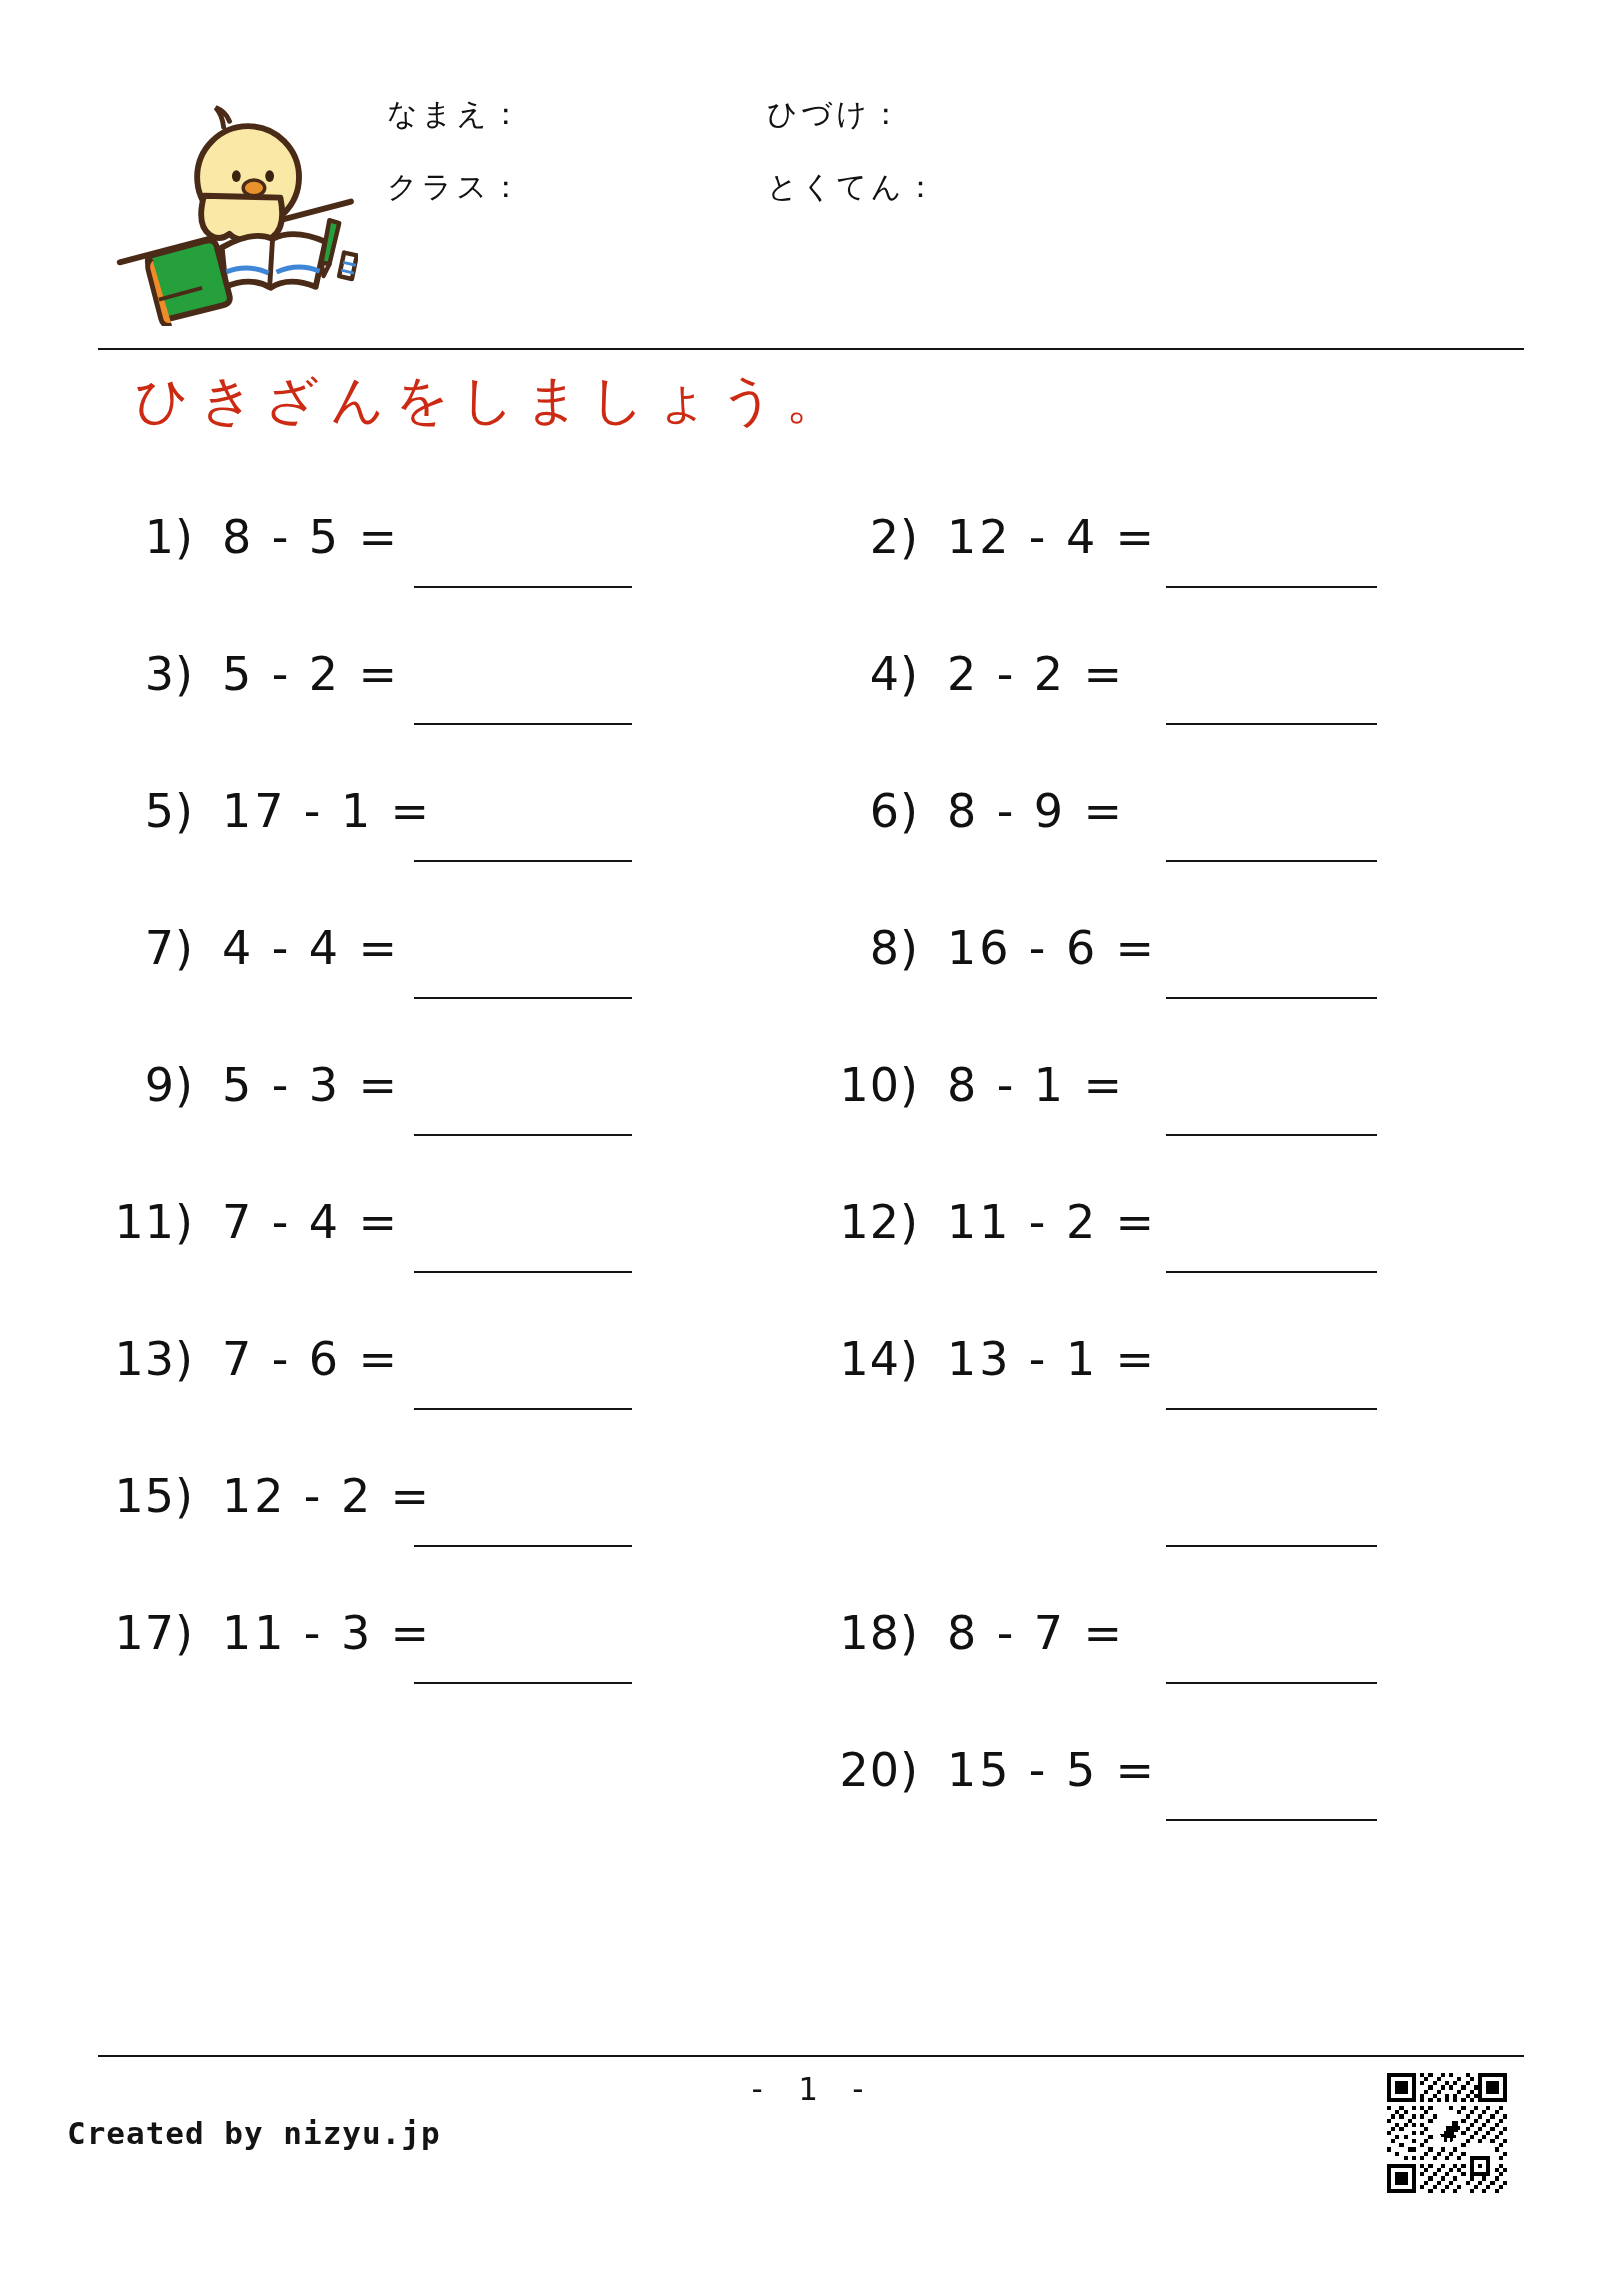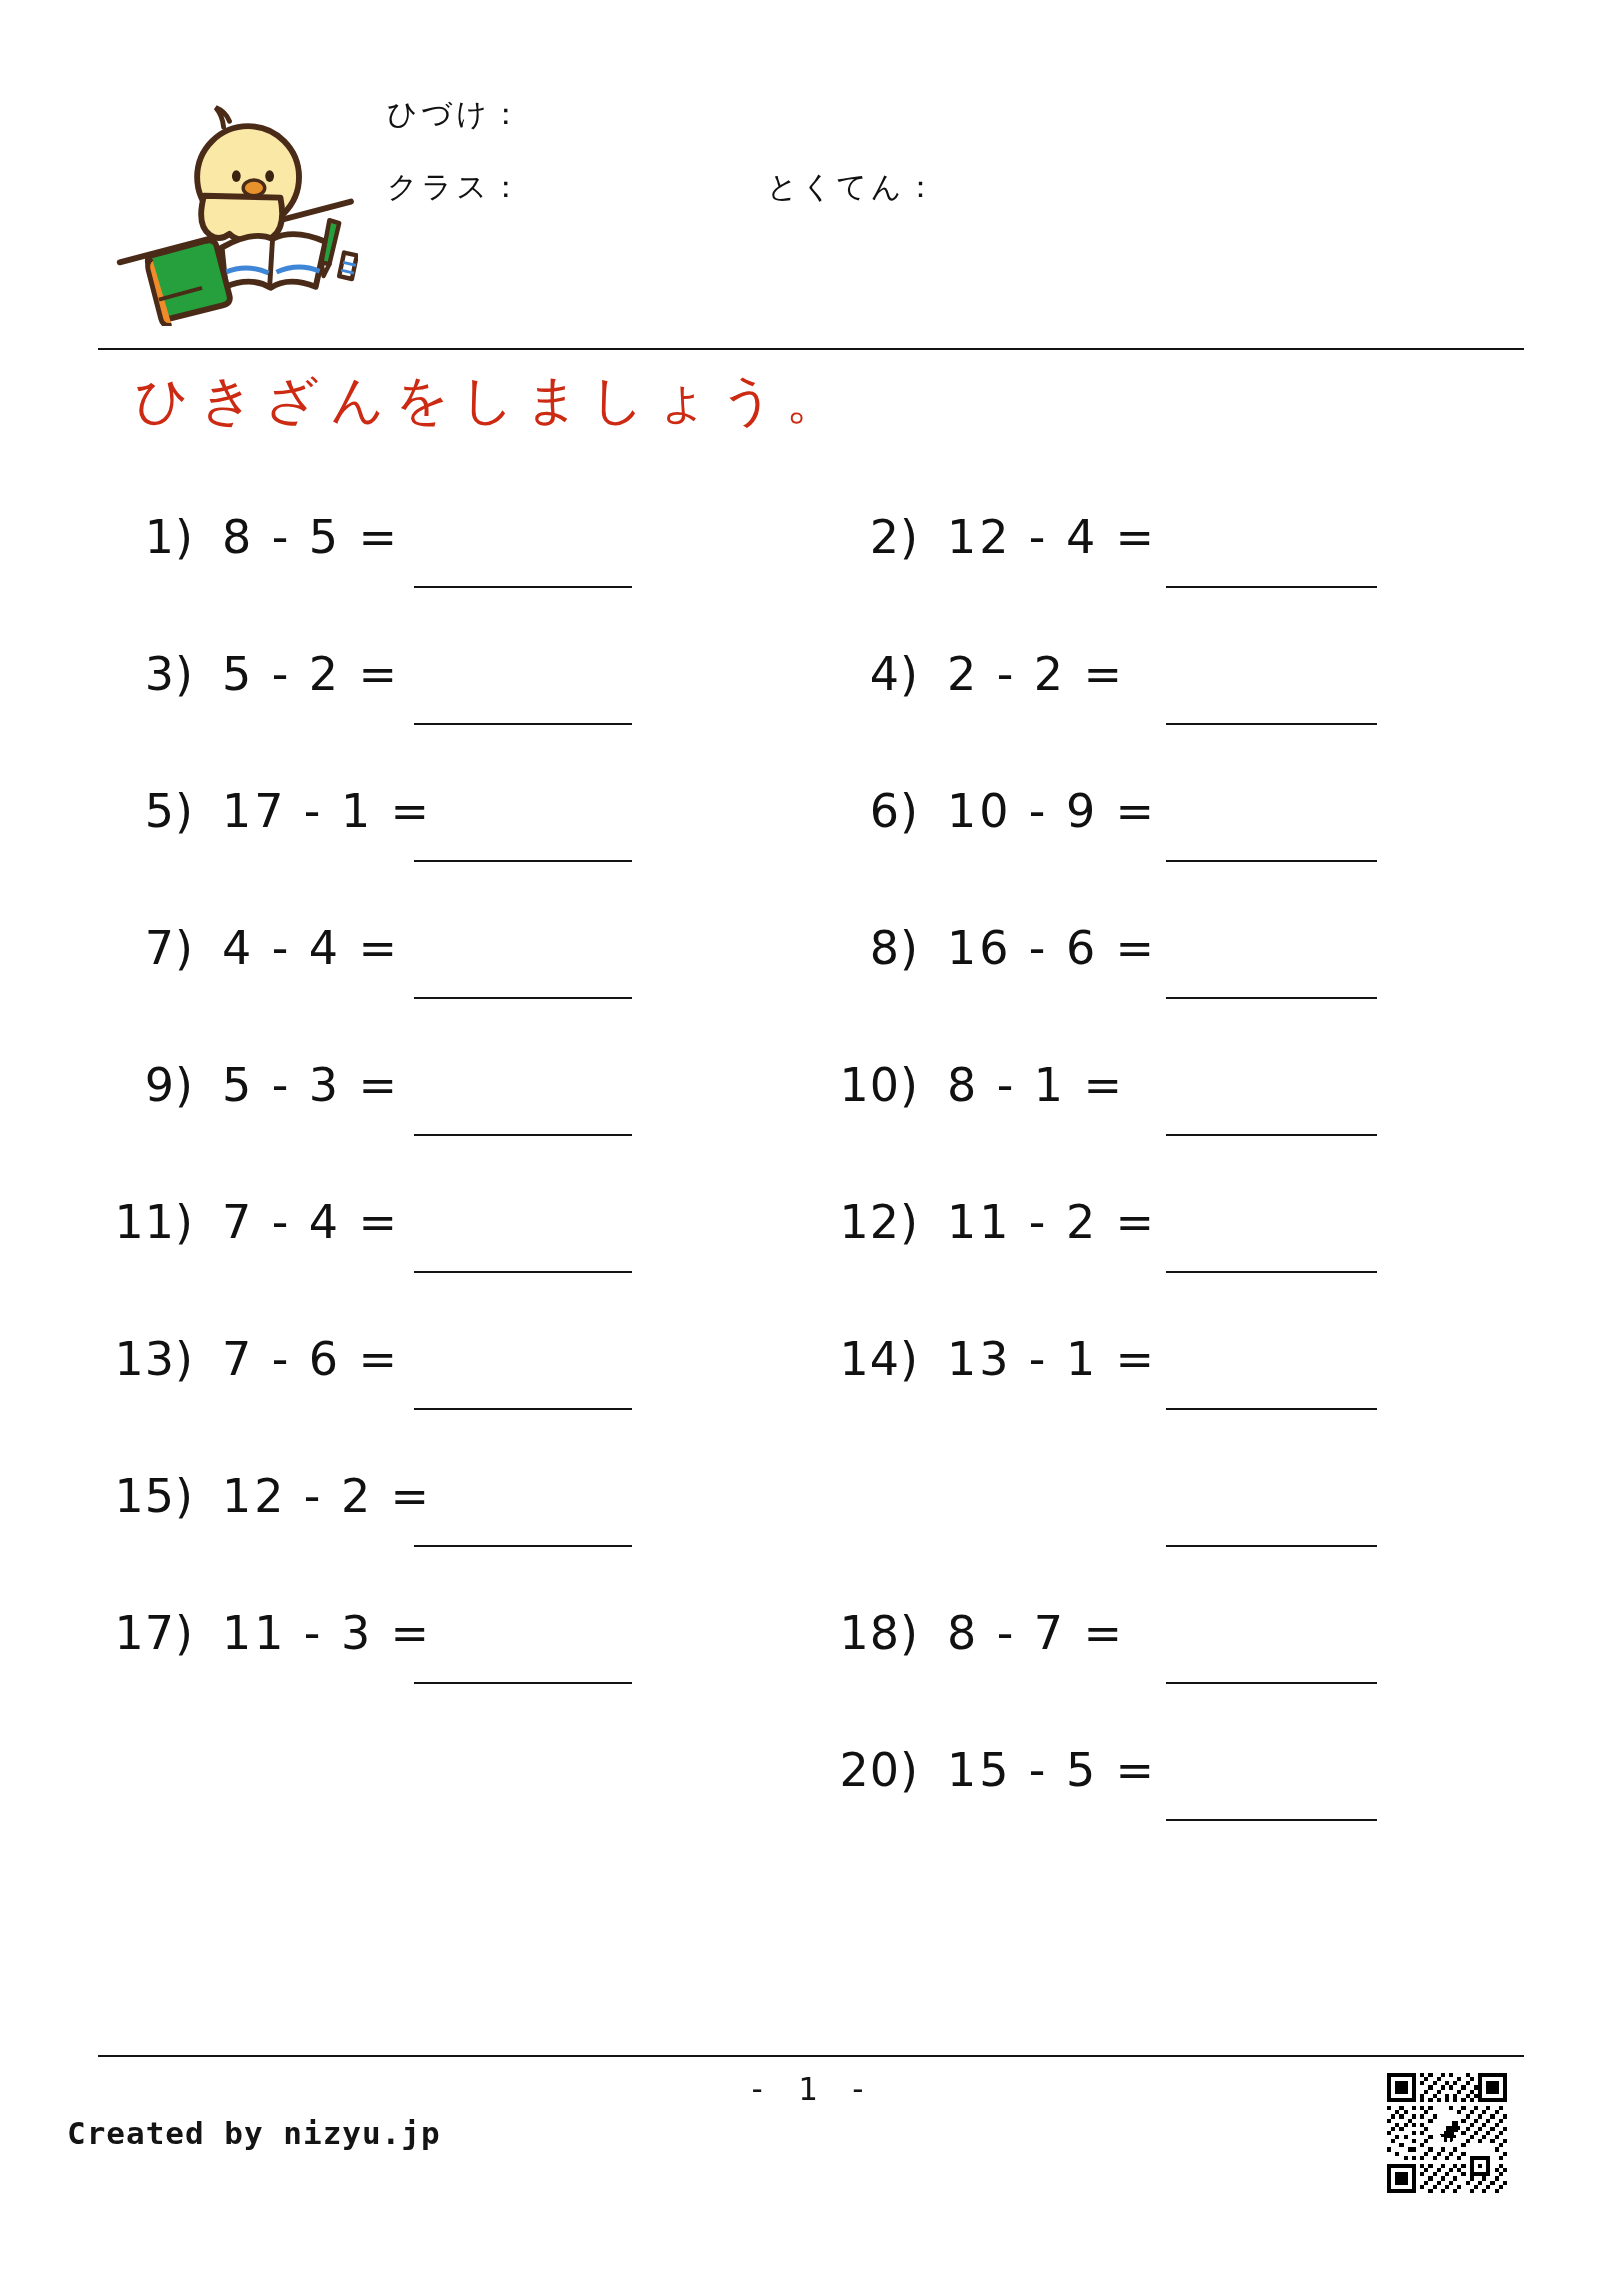--- a/index.html
+++ b/index.html
@@ -198,20 +198,21 @@
         <path d="M236 137 l10 3 l-10 42 l-8 -2 z" fill="#25a03c" stroke="#4a2b18" stroke-width="4.5" stroke-linejoin="round"></path>
         <path d="M228 180 l8 2 l-6 12 z" fill="#ffffff" stroke="#4a2b18" stroke-width="4.5" stroke-linejoin="round"></path>
 
         <path d="M251 170 l13 3 l-5 24 l-13 -3 z" fill="#ffffff" stroke="#4a2b18" stroke-width="4.5" stroke-linejoin="round"></path>
         <path d="M250 180 l13 3 M248 188 l13 3" fill="none" stroke="#3f87d6" stroke-width="3"></path>
       </svg>
     </div>
 
     <div class="header-fields">
       <div class="field-row">
+        <span class="field-label field-name">なまえ：</span>
         <span class="field-label field-date">ひづけ：</span>
       </div>
       <div class="field-row">
         <span class="field-label field-name">クラス：</span>
         <span class="field-label field-date">とくてん：</span>
       </div>
     </div>
   </div>
 
   <div class="rule rule-top"></div>
@@ -258,21 +259,21 @@
       <div class="cell cell-left">
         <div class="expr">
           <span class="expr-num">5)</span>
           <span class="expr-body">17 - 1 =</span>
         </div>
         <div class="answer-line"></div>
       </div>
       <div class="cell cell-right">
         <div class="expr">
           <span class="expr-num">6)</span>
-          <span class="expr-body">10 - 9 =</span>
+          <span class="expr-body">8 - 9 =</span>
         </div>
         <div class="answer-line"></div>
       </div>
     </div>
 
     <div class="prow">
       <div class="cell cell-left">
         <div class="expr">
           <span class="expr-num">7)</span>
           <span class="expr-body">4 - 4 =</span>

